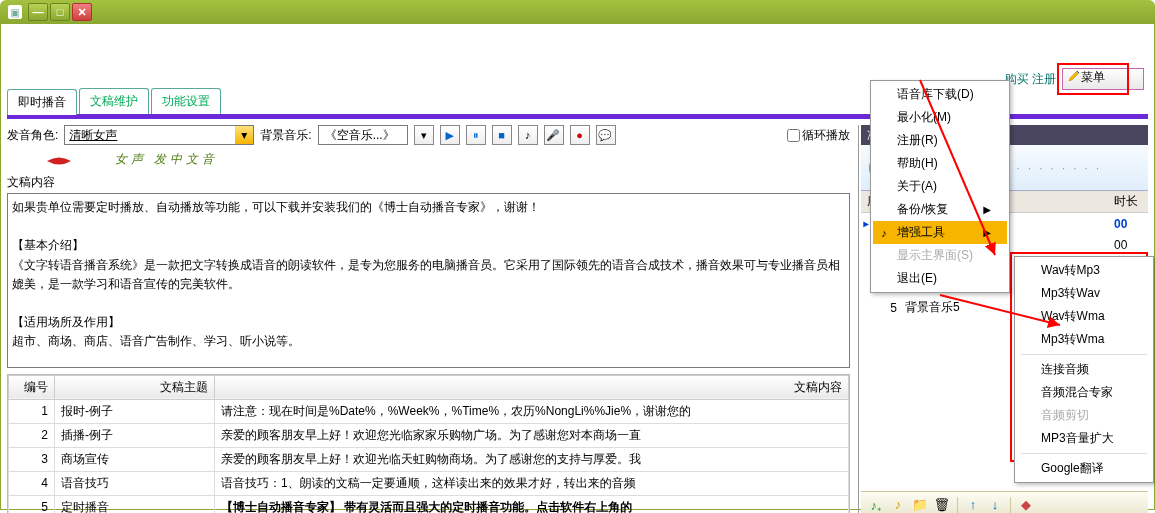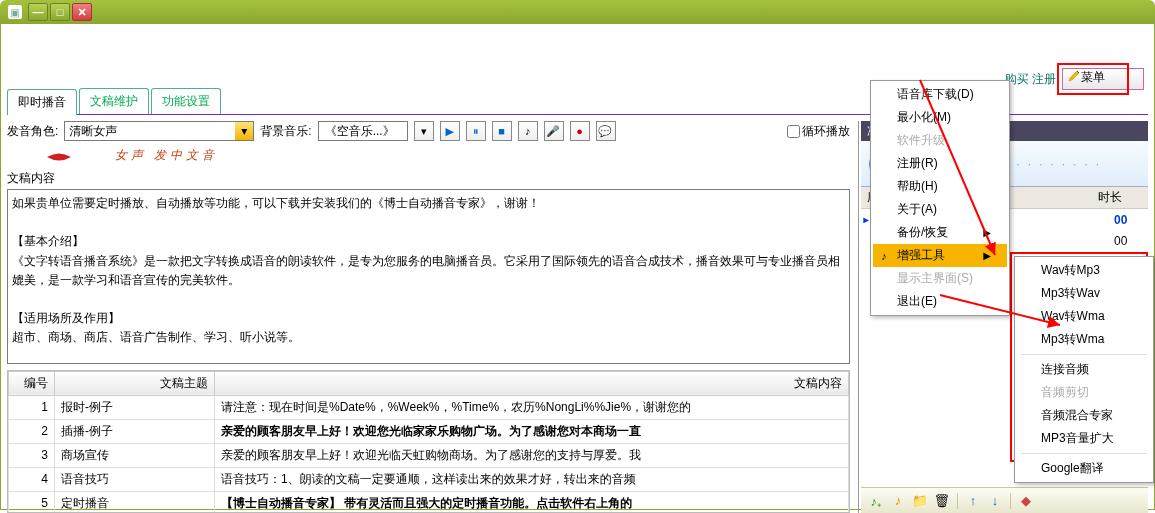--- a/index.html
+++ b/index.html
@@ -17,44 +17,44 @@
 .window { border: 1px solid #8aa830; border-top: none; height: 486px; background: #fff; position: relative; padding: 6px; }
 
 
 .topright { position: absolute; right: 10px; top: 44px; display: flex; align-items: center; gap: 6px; }
 .topright .reg { color: #0f766e; cursor: pointer; }
 .menu-btn { width: 82px; height: 22px; border: 1px solid #c6a; background: linear-gradient(to bottom,#fff,#e8e8e8); display: flex; align-items: flex-start; gap: 0; padding-left: 4px; cursor: pointer; position: relative; }
 .menu-btn .pencil { width: 14px; height: 14px; display: inline-block; }
 .red-box-menu { position: absolute; border: 2px solid #f00; left: -6px; top: -6px; width: 72px; height: 32px; pointer-events: none; }
 
 
-.tabs { margin-top: 58px; border-bottom: 1px solid #6d28d9; display: flex; gap: 0; }
+.tabs { margin-top: 58px; border-bottom: 5px solid #6d28d9; display: flex; gap: 0; }
 .tab { padding: 4px 10px; border: 1px solid #5a9; border-bottom: none; background: #fff; cursor: pointer; color: #0a5; margin-right: 2px; border-radius: 3px 3px 0 0; }
 .tab.active { background: #fff; color: #000; position: relative; top: 1px; }
 
 
 .split { display: flex; gap: 8px; margin-top: 6px; height: 392px; }
 .left { flex: 1; display: flex; flex-direction: column; }
 .right { width: 290px; display: flex; flex-direction: column; border-left: 1px solid #999; padding-left: 2px; }
 
 
 .controls-row { display: flex; align-items: center; gap: 6px; margin-bottom: 4px; }
 .controls-row label { white-space: nowrap; }
 .combo { display: flex; align-items: center; border: 1px solid #7a7a7a; height: 20px; background: #fff; }
-.combo input { border: none; outline: none; height: 18px; padding: 0 4px; width: 170px; }
+.combo input { border: none; outline: none; height: 18px; padding: 0 4px; width: 170px; text-decoration: underline; }
 .combo .arrow { width: 18px; height: 18px; background: linear-gradient(to bottom,#ffe27a,#f7b500); display: flex; align-items: center; justify-content: center; cursor: pointer; }
 .bgm-display { border: 1px solid #7a7a7a; height: 20px; padding: 0 6px; display: flex; align-items: center; min-width: 90px; cursor: pointer; }
 .icon-btn { width: 20px; height: 20px; border: 1px solid #888; background: linear-gradient(to bottom,#fff,#eee); display: flex; align-items: center; justify-content: center; cursor: pointer; font-size: 11px; }
 .icon-btn.blue { color: #06c; }
 .icon-btn.red { color: #c00; }
 .loop-chk { display: flex; align-items: center; gap: 2px; margin-left: auto; }
 
 .subline { display: flex; align-items: center; gap: 40px; padding: 2px 0 6px 36px; }
 .lips { width: 32px; height: 10px; }
-.handwriting { font-style: italic; color: #c2410c; letter-spacing: 4px; font-family: KaiTi, serif; }
+.handwriting { font-style: italic; color: #4d7c0f; letter-spacing: 4px; font-family: KaiTi, serif; }
 
 
 .textlabel { margin-bottom: 2px; }
 .bigtext { width: 100%; height: 180px; border: 1px solid #7a7a7a; padding: 4px; background: #fff; overflow: auto; white-space: pre-wrap; line-height: 1.6; }
 
 
 .table-wrap { margin-top: 6px; border: 1px solid #bbb; height: 148px; overflow: auto; }
 table.grid { width: 100%; border-collapse: collapse; }
 table.grid th { background: linear-gradient(to bottom,#fff,#e9e9e9); border: 1px solid #ccc; padding: 3px 6px; text-align: right; font-weight: normal; }
 table.grid td { border: 1px solid #ddd; padding: 3px 6px; white-space: nowrap; overflow: hidden; text-overflow: ellipsis; }
@@ -65,21 +65,21 @@
 .player-body { background: linear-gradient(to bottom,#f6fbff,#e0eefb); height: 46px; display: flex; align-items: center; gap: 6px; padding: 0 8px; border-bottom: 1px solid #aac; }
 .btn-round { width: 30px; height: 30px; border-radius: 50%; border: 2px solid #4da3e0; background: radial-gradient(circle at 30% 30%, #fff, #cde8fb); display: flex; align-items: center; justify-content: center; cursor: pointer; }
 .btn-round .tri { width: 0; height: 0; border-left: 10px solid #1a7fce; border-top: 7px solid transparent; border-bottom: 7px solid transparent; margin-left: 3px; }
 .mini-btn { color: #1a7fce; font-size: 14px; cursor: pointer; }
 .gap-dots { color: #8aa; letter-spacing: 2px; margin: 0 2px; }
 
 
 .playlist-head { display: flex; background: #ece8df; border-bottom: 1px solid #ccc; padding: 2px 0; }
 .playlist-head span:nth-child(1){ width: 34px; padding-left: 6px;}
 .playlist-head span:nth-child(2){ flex: 1; }
-.playlist-head span:nth-child(3){ width: 50px; }
+.playlist-head span:nth-child(3){ width: 34px; }
 .playlist { flex: 1; overflow: auto; background: #fff; }
 .pl-row { display: flex; padding: 2px 0; align-items: center; }
 .pl-row.sel { color: #0040d0; font-weight: bold; }
 .pl-row .n { width: 34px; text-align: right; padding-right: 8px; }
 .pl-row .name { flex: 1; }
 .pl-row .t { width: 34px; }
 .pl-arrow { width: 10px; color: #0040d0; text-align: center; font-size: 10px;}
 
 
 .pl-toolbar { height: 26px; background: linear-gradient(to bottom,#fdfdf5,#e8e6cc); border-top: 1px solid #cdc89b; display: flex; align-items: center; gap: 4px; padding: 0 6px; }
@@ -187,21 +187,21 @@
             </thead>
           <tbody id="tbody">
               <tr>
                 <td class="num">1</td>
                 <td>报时-例子</td>
                 <td style="max-width: 380px;">请注意：现在时间是%Date%，%Week%，%Time%，农历%NongLi%%Jie%，谢谢您的</td>
               </tr>
               <tr>
                 <td class="num">2</td>
                 <td>插播-例子</td>
-                <td style="max-width: 380px; font-weight: bold;">亲爱的顾客朋友早上好！欢迎您光临家家乐购物广场。为了感谢您对本商场一直</td>
+                <td style="max-width: 380px;">亲爱的顾客朋友早上好！欢迎您光临家家乐购物广场。为了感谢您对本商场一直</td>
               </tr>
               <tr>
                 <td class="num">3</td>
                 <td>商场宣传</td>
                 <td style="max-width: 380px;">亲爱的顾客朋友早上好！欢迎光临天虹购物商场。为了感谢您的支持与厚爱。我</td>
               </tr>
               <tr>
                 <td class="num">4</td>
                 <td>语音技巧</td>
                 <td style="max-width: 380px;">语音技巧：1、朗读的文稿一定要通顺，这样读出来的效果才好，转出来的音频</td>
@@ -280,23 +280,20 @@
   </div>
 </div>
 
 <div class="menu" id="mainmenu" style="left:870px; top:80px; width:140px;">
     <div class="menu-item">
       <span>语音库下载(D)</span>
     </div>
     <div class="menu-item">
       <span>最小化(M)</span>
     </div>
-    <div class="menu-item disabled">
-      <span>软件升级</span>
-    </div>
     <div class="menu-item">
       <span>注册(R)</span>
     </div>
     <div class="menu-item">
       <span>帮助(H)</span>
     </div>
     <div class="menu-item">
       <span>关于(A)</span>
     </div>
     <div class="menu-item">
@@ -316,22 +313,22 @@
     </div>
   </div>
 
 <div class="menu" id="submenu" style="left:1014px; top:256px; width:130px;">
     <div class="menu-item">Wav转Mp3</div>
     <div class="menu-item">Mp3转Wav</div>
     <div class="menu-item">Wav转Wma</div>
     <div class="menu-item">Mp3转Wma</div>
     <div class="menu-sep"></div>
     <div class="menu-item">连接音频</div>
+    <div class="menu-item">音频混合专家</div>
     <div class="menu-item disabled">音频剪切</div>
-    <div class="menu-item">音频混合专家</div>
     <div class="menu-item">MP3音量扩大</div>
     <div class="menu-sep"></div>
     <div class="menu-item">Google翻译</div>
   </div>
 
 <div class="submenu-box" style="left:1010px; top:252px; width:138px; height:210px;"></div>
 
 <svg class="arrow-svg" style="left:910px; top:75px;" width="120" height="200">
   <defs>
       <marker id="ah1" markerWidth="8" markerHeight="8" refX="6" refY="3" orient="auto">

